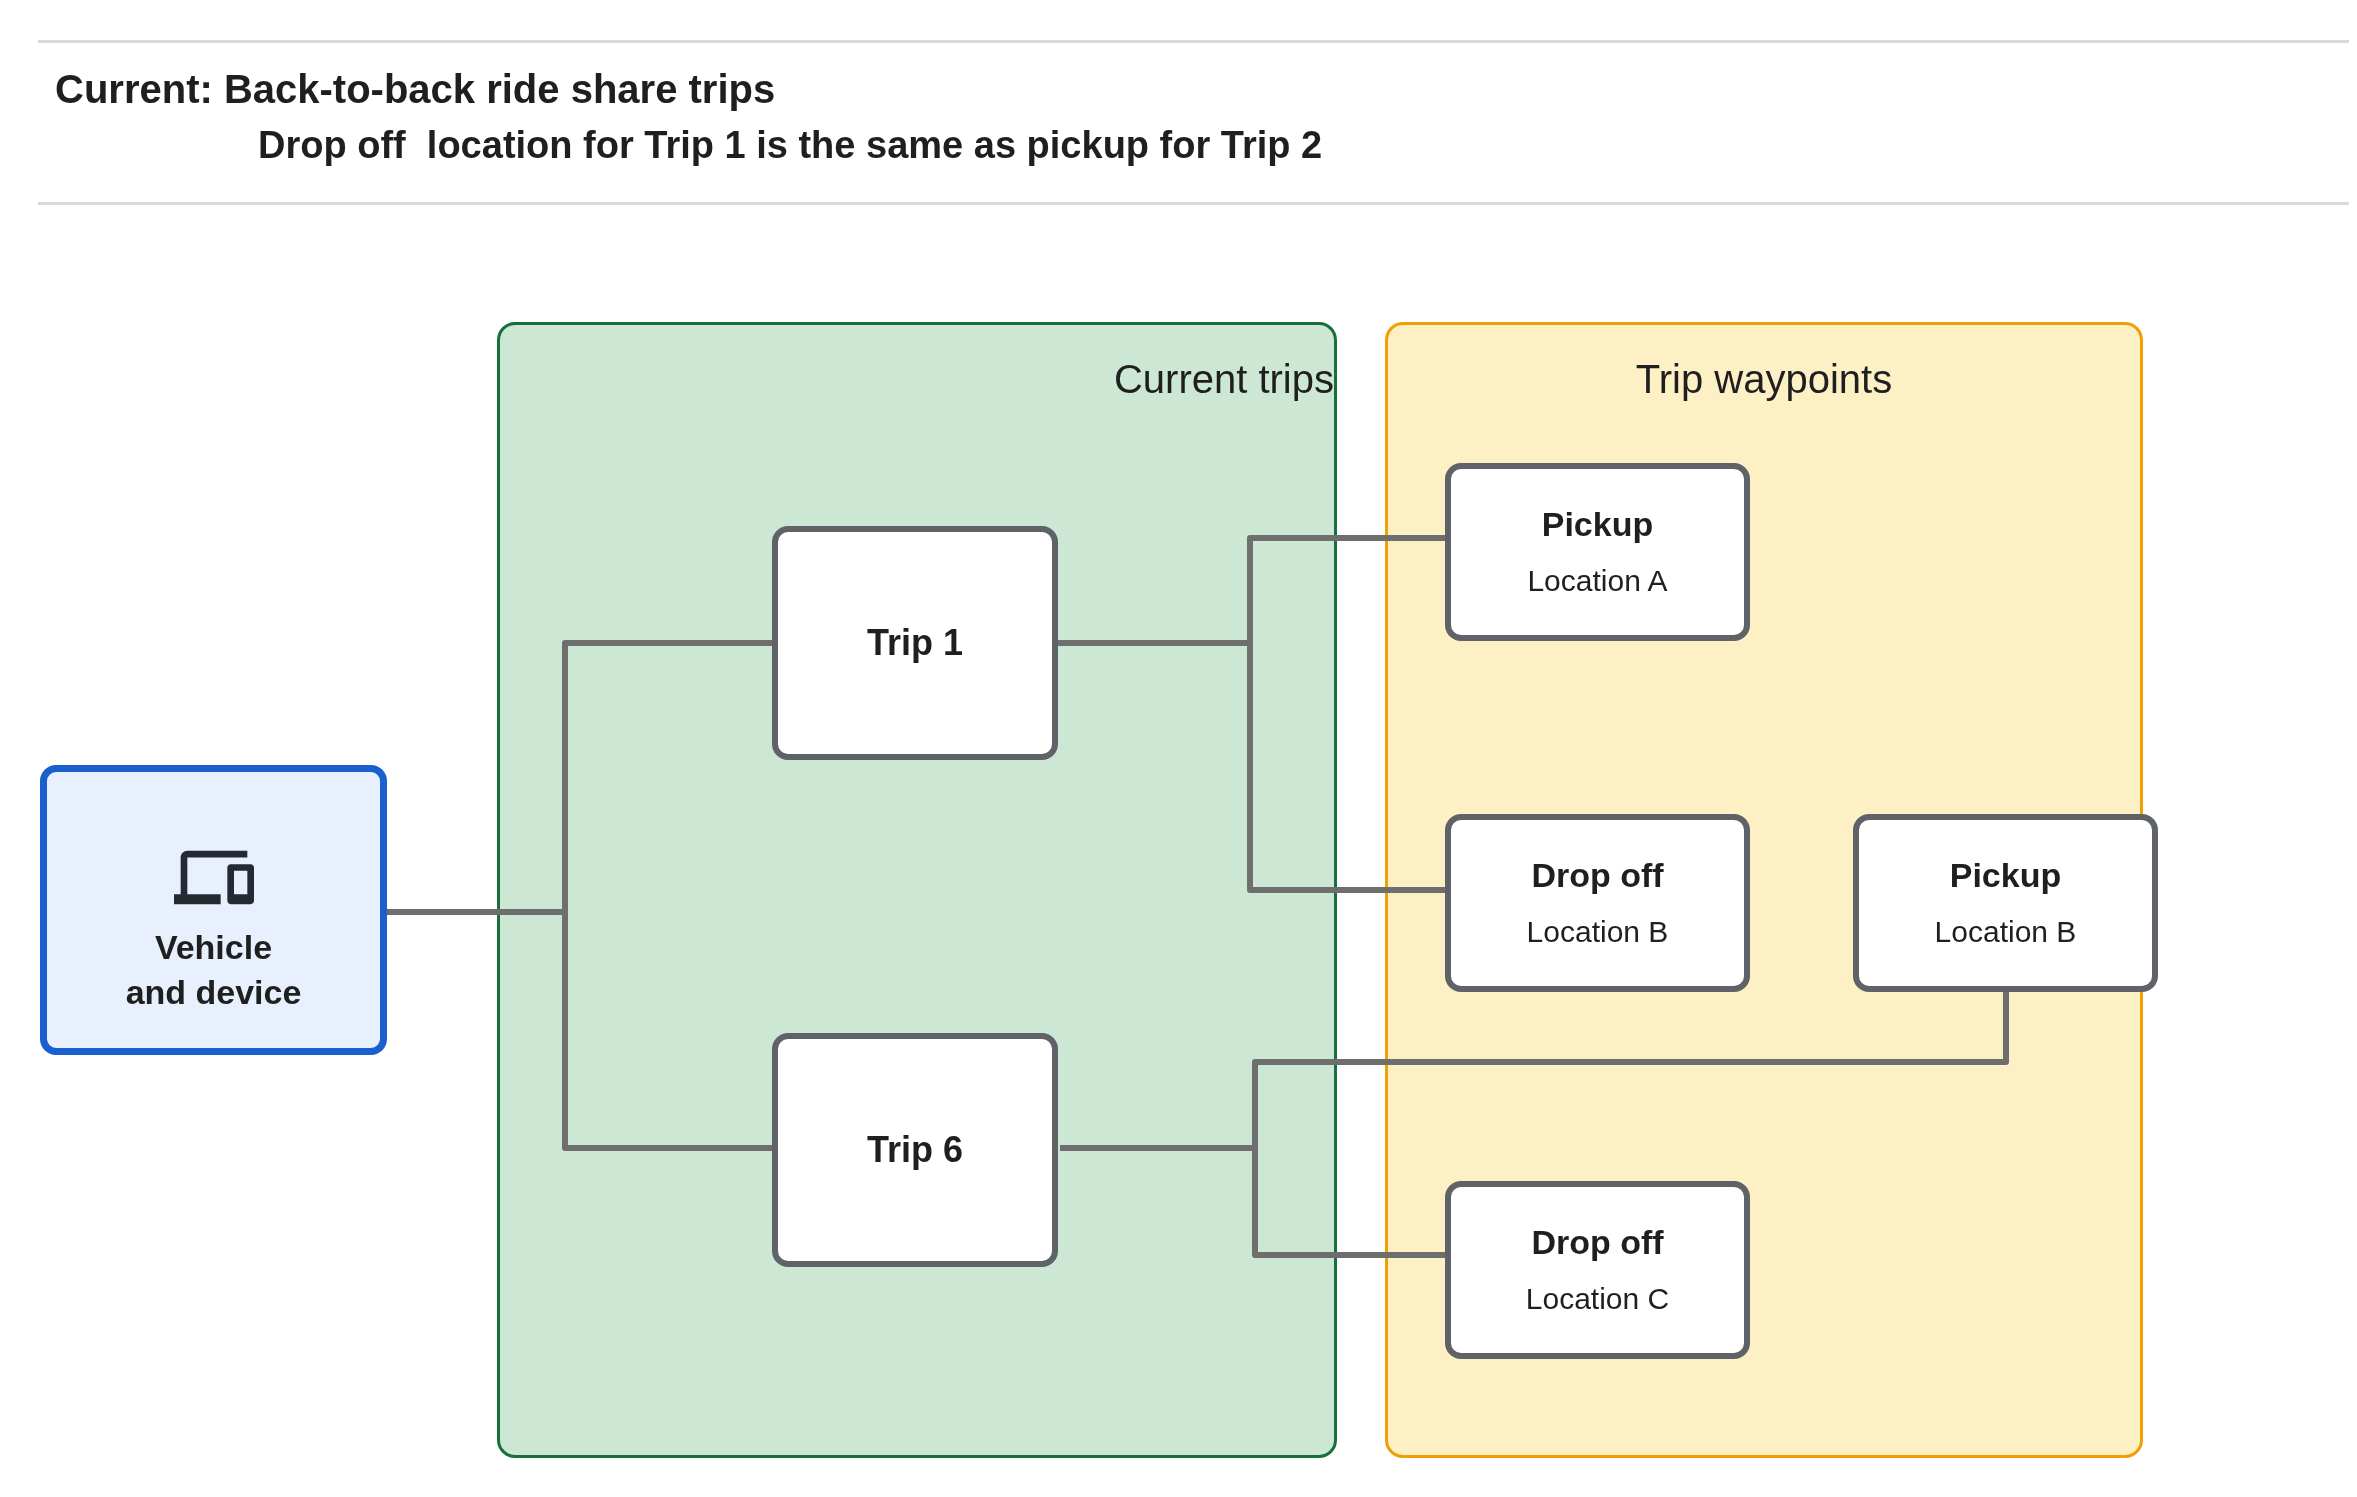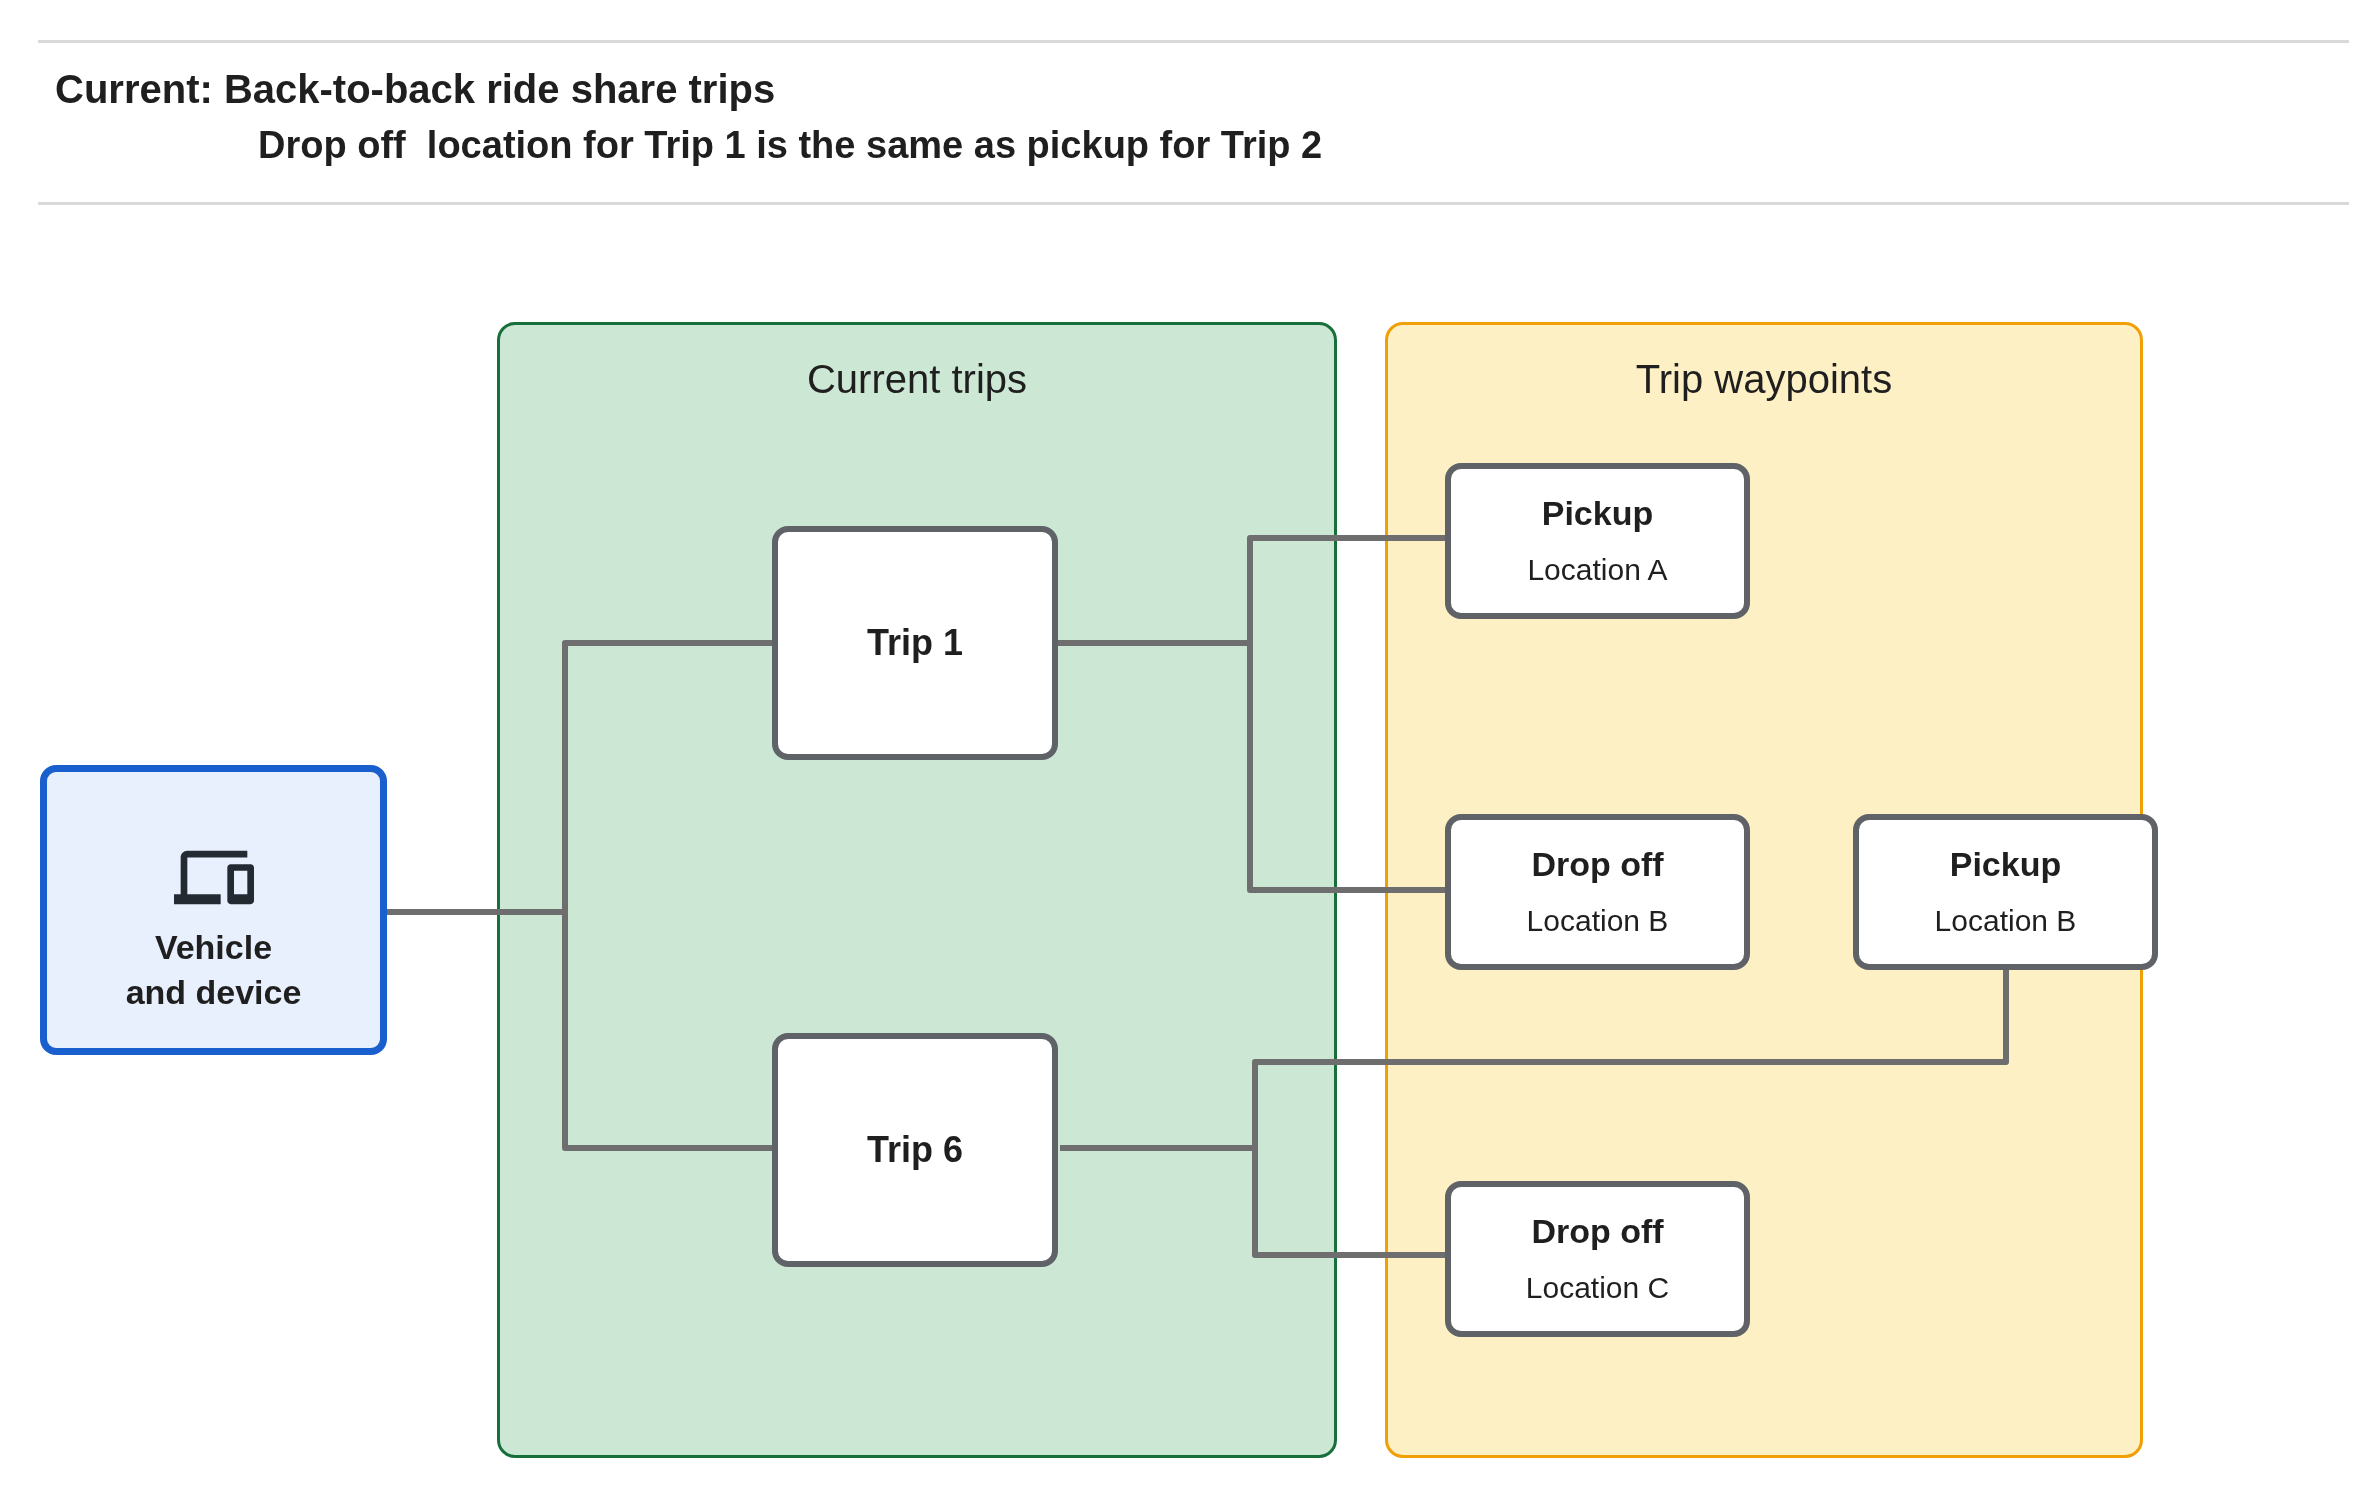--- a/index.html
+++ b/index.html
@@ -39,21 +39,21 @@
     white-space:pre;
   }
   .group{
     position:absolute;top:322px;height:1136px;
     border-radius:18px;border:3px solid;
     box-sizing:border-box;
     text-align:center;
   }
   .group-trips{
     left:497px;width:840px;
-    background:var(--trips-fill);border-color:var(--trips-border);
+    background:var(--trips-fill);border-color:var(--trips-border);text-align:right;
   }
   .group-waypoints{
     left:1385px;width:758px;
     background:var(--waypoints-fill);border-color:var(--waypoints-border);
   }
   .group-title{
     margin-top:32px;
     font-size:40px;font-weight:400;color:var(--text);
   }
   .connectors{
@@ -80,21 +80,21 @@
   }
   .vehicle-icon-svg{margin-top:38px;display:block;}
   .vehicle-label{
     margin-top:14px;
     font-size:34px;font-weight:700;line-height:1.3;text-align:center;
   }
   .node-trip{width:286px;height:234px;text-align:right;}
   .trip-1{left:772px;top:526px;}
   .trip-2{left:772px;top:1033px;}
   .trip-label{font-size:36px;font-weight:700;}
-  .node-waypoint{width:305px;height:156px;}
+  .node-waypoint{width:305px;height:178px;}
   .wp-pickup-a{left:1445px;top:463px;}
   .wp-dropoff-b{left:1445px;top:814px;}
   .wp-pickup-b{left:1853px;top:814px;}
   .wp-dropoff-c{left:1445px;top:1181px;}
   .wp-title{font-size:34px;font-weight:700;line-height:1.2;}
   .wp-subtitle{font-size:30px;font-weight:400;line-height:1.3;margin-top:16px;}
 </style>
 </head>
 <body>
 

